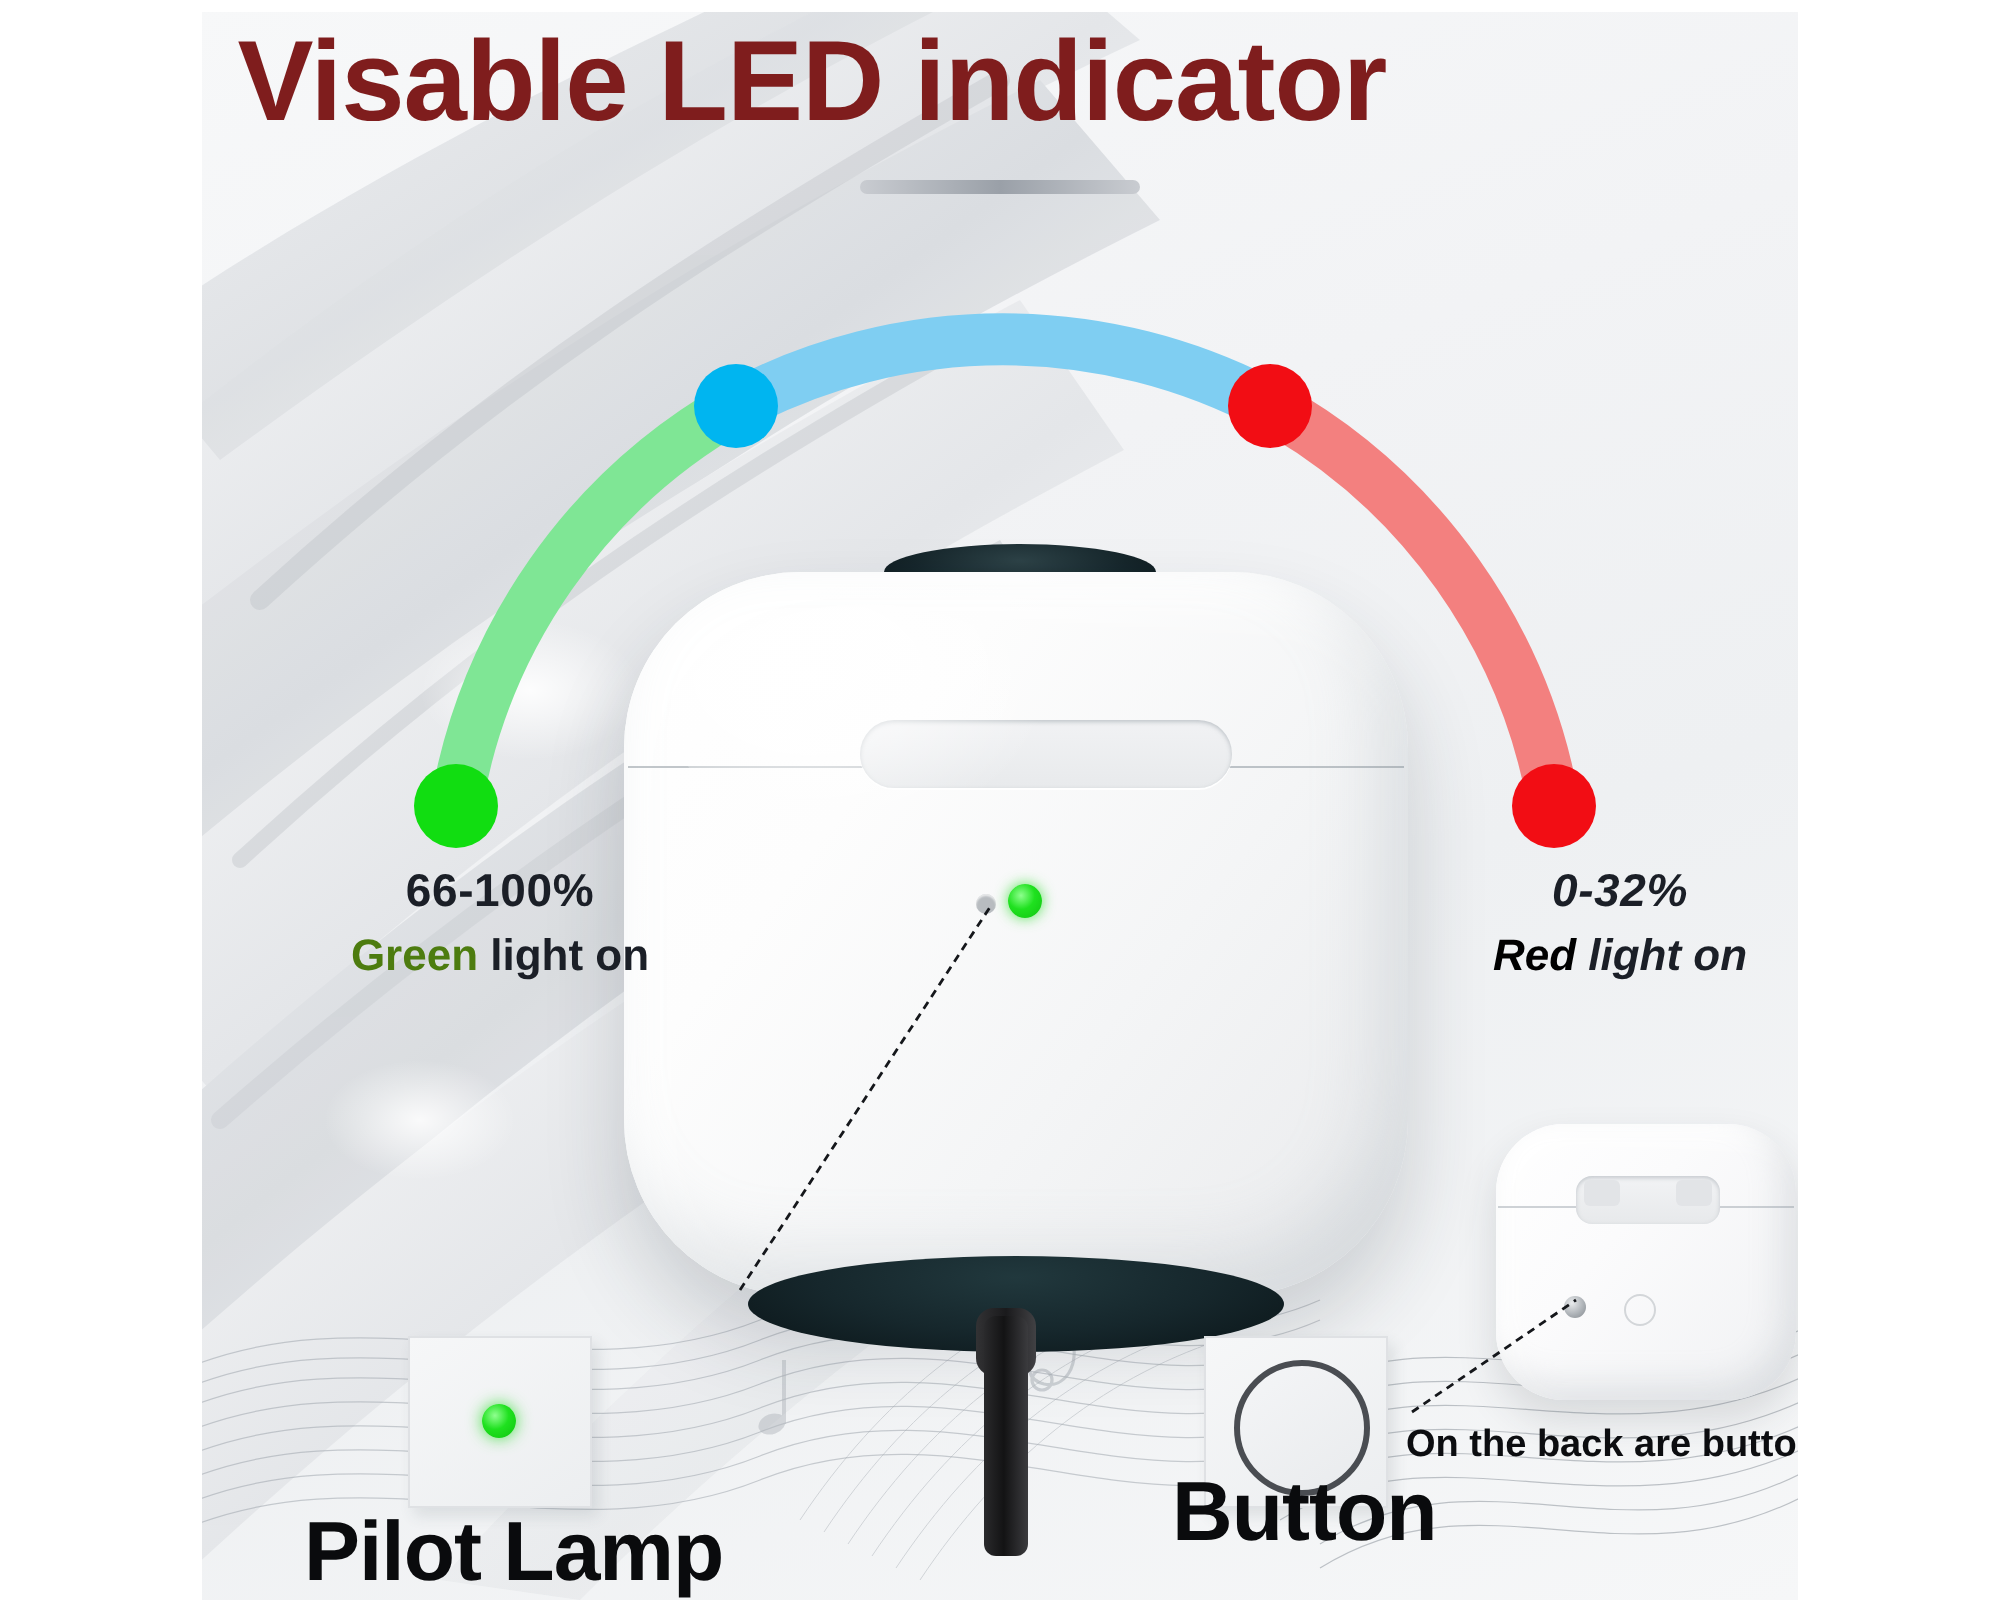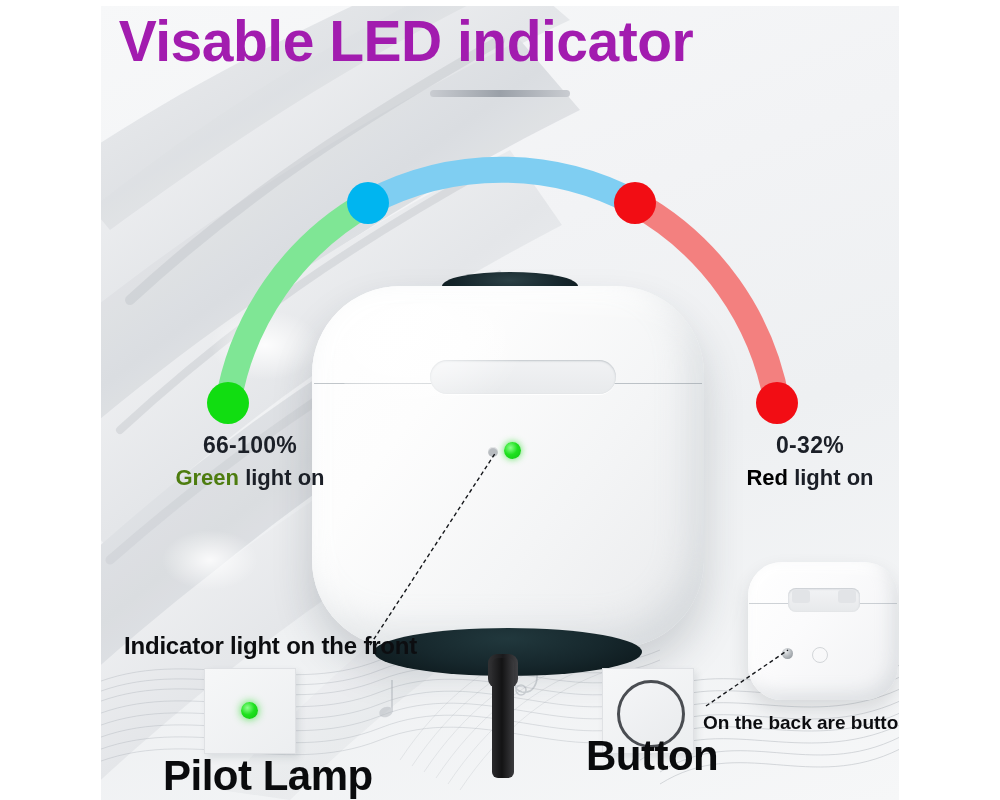--- a/index.html
+++ b/index.html
@@ -9,39 +9,39 @@
 
   
   #bg-panel{position:absolute;left:100px;top:0;width:800px;height:800px;
             background:linear-gradient(160deg,#f7f8f9 0%,#f2f3f5 35%,#eef0f2 60%,#f6f7f8 100%);}
   #bg-white-left{position:absolute;left:0;top:0;width:101px;height:800px;background:#fff;z-index:40;}
   #bg-white-right{position:absolute;left:899px;top:0;width:101px;height:800px;background:#fff;z-index:40;}
   #bg-white-top{position:absolute;left:0;top:0;width:1000px;height:6px;background:#fff;z-index:40;}
 
   
   #title{position:absolute;left:0;top:8px;width:812px;text-align:center;
-         font-size:57px;font-weight:700;color:#a21caf;letter-spacing:-.5px;
+         font-size:57px;font-weight:700;color:#7f1d1d;letter-spacing:-.5px;
          font-family:"Liberation Sans",sans-serif;z-index:30;}
   #divider{position:absolute;left:430px;top:90px;width:140px;height:7px;border-radius:4px;
            background:linear-gradient(90deg,#c9ccd1,#9aa0a8,#c9ccd1);z-index:30;}
 
   
   #arc-wrap{position:absolute;left:150px;top:140px;width:720px;height:300px;z-index:12;}
 
   
   .arc-label{position:absolute;text-align:center;z-index:22;}
   .pct{font-size:23px;font-weight:700;color:#1b1f27;letter-spacing:.3px;
        font-family:"Liberation Sans",sans-serif;}
   .lit{font-size:22px;font-weight:600;color:#1b1f27;margin-top:6px;
        font-family:"Liberation Sans",sans-serif;}
   .lit .cw{font-weight:700;}
 
   #label-blue{left:390px;top:200px;width:280px;}
   #label-green{left:120px;top:432px;width:260px;}
-  #label-red{left:700px;top:432px;width:220px;}
+  #label-red{left:700px;top:432px;width:220px;font-style:italic;}
 
   
   #case-main{position:absolute;left:312px;top:286px;width:392px;height:370px;z-index:18;}
   #case-top-cap{position:absolute;left:130px;top:-14px;width:136px;height:28px;border-radius:50%;
                 background:radial-gradient(ellipse at 50% 30%,#2d4247 0%,#16262b 55%,#0b1518 100%);}
   #case-body{position:absolute;left:0;top:0;width:392px;height:362px;border-radius:88px;
              background:linear-gradient(128deg,#ffffff 0%,#fdfdfd 30%,#f4f5f6 62%,#e9eaec 100%);
              box-shadow:0 22px 40px rgba(40,50,60,.18), inset -14px -18px 34px rgba(170,178,186,.3),
                         inset 14px 14px 30px rgba(255,255,255,.95);}
   #case-seam{position:absolute;left:2px;top:97px;width:388px;height:1px;background:rgba(120,130,140,.45);}
@@ -92,21 +92,21 @@
                border:3px solid #4a4d52;
                background:linear-gradient(145deg,#f4f5f7,#e9ebed);}
 
   
   #label-front{position:absolute;left:124px;top:632px;font-size:24px;font-weight:700;color:#0c0d10;
                letter-spacing:-.2px;z-index:28;font-family:"Liberation Sans",sans-serif;}
   #label-back{position:absolute;left:703px;top:712px;font-size:19px;font-weight:700;color:#0c0d10;
               z-index:28;font-family:"Liberation Sans",sans-serif;}
   .big-label{position:absolute;font-size:42px;font-weight:700;color:#0a0b0d;letter-spacing:-.5px;
              z-index:28;font-family:"Liberation Sans",sans-serif;}
-  #label-pilot{left:163px;top:752px;}
+  #label-pilot{left:152px;top:752px;}
   #label-button{left:586px;top:732px;}
 
   
   #leaders{position:absolute;left:0;top:0;width:1000px;height:800px;z-index:27;pointer-events:none;}
 </style>
 </head>
 <body>
 
 <div id="stage">
 
@@ -248,18 +248,17 @@
   </div>
   <div class="swatch" id="swatch-button">
     <div id="button-ring"></div>
   </div>
 
   <svg id="leaders">
     <line x1="370" y1="645" x2="496" y2="452" stroke="#15171b" stroke-width="1.4" stroke-dasharray="4 3"></line>
     <line x1="706" y1="706" x2="788" y2="650" stroke="#15171b" stroke-width="1.4" stroke-dasharray="4 3"></line>
   </svg>
 
-  <div id="label-front">Indicator light on the front</div>
   <div id="label-back">On the back are buttons</div>
   <div class="big-label" id="label-pilot">Pilot Lamp</div>
   <div class="big-label" id="label-button">Button</div>
 
 </div>
 
 </body></html>

